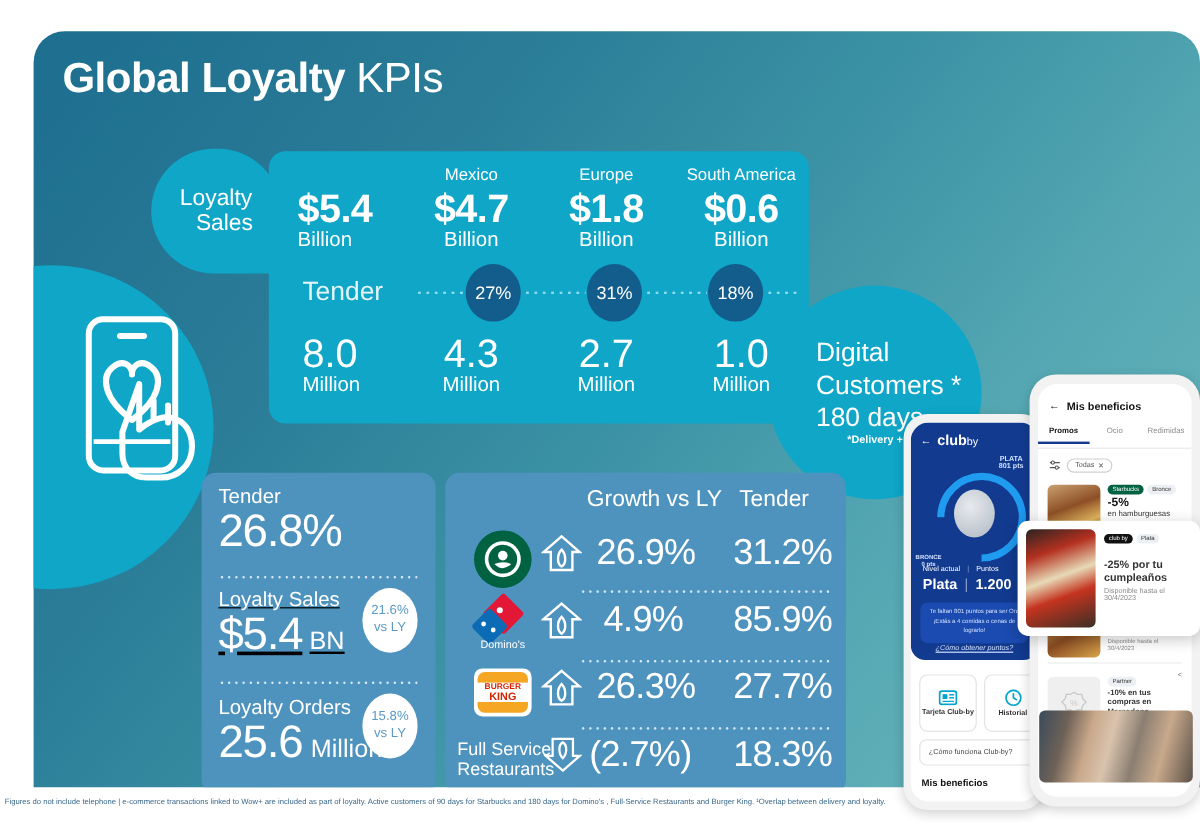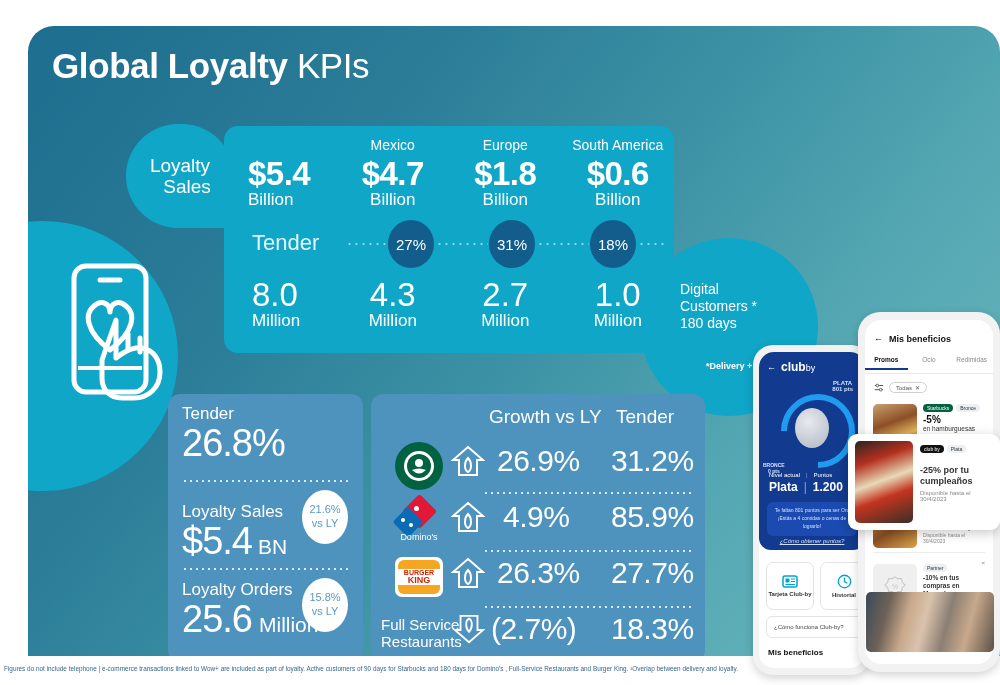--- a/index.html
+++ b/index.html
@@ -76,21 +76,21 @@
     display:flex;align-items:center;justify-content:center;
   }
   .mil-num{color:#fff;font-size:33px;line-height:1.02;font-weight:400;margin-top:6px;}
   .mil-unit{color:#fff;font-size:17px;line-height:1.05;}
   .kpi-row2{position:absolute;left:0;top:146px;width:100%;
     display:grid;grid-template-columns:1fr 1fr 1fr 1fr;}
   .kpi-row2 .kpi-col{align-items:center;}
 
   
   .digital{
-    position:absolute;left:652px;top:255px;color:#ffffff;font-size:14px;line-height:1.22;
+    position:absolute;left:652px;top:255px;color:#ffffff;font-size:22px;line-height:1.22;
   }
   .digital-note{position:absolute;left:678px;top:335px;color:#ffffff;font-size:9px;font-weight:700;}
 
   
   .panel-left{
     position:absolute;left:140px;top:368px;width:195px;height:268px;
     background:#4e92be;border-radius:12px;padding:0;
   }
   .pl-label{color:#ffffff;font-size:17px;margin:0;}
   .pl-big{color:#ffffff;font-size:38px;line-height:1;font-weight:400;letter-spacing:-1px;}
@@ -302,21 +302,21 @@
       </svg>
     </div>
 
     <div class="panel-left">
       <div class="pl-block" style="top:10px;">
         <div class="pl-label">Tender</div>
         <div class="pl-big">26.8%</div>
       </div>
       <div class="dashed" style="top:86px;"></div>
 
-      <div class="pl-block" style="top:108px;">
+      <div class="pl-block" style="top:96px;text-decoration:underline;">
         <div class="pl-label">Loyalty Sales</div>
         <div style="display:flex;align-items:baseline;gap:6px;">
           <div class="pl-big">$5.4</div>
           <div class="pl-sub">BN</div>
         </div>
       </div>
       <div class="vs-bubble" style="left:134px;top:96px;">
         <div>21.6%</div>
         <div>vs LY</div>
       </div>

